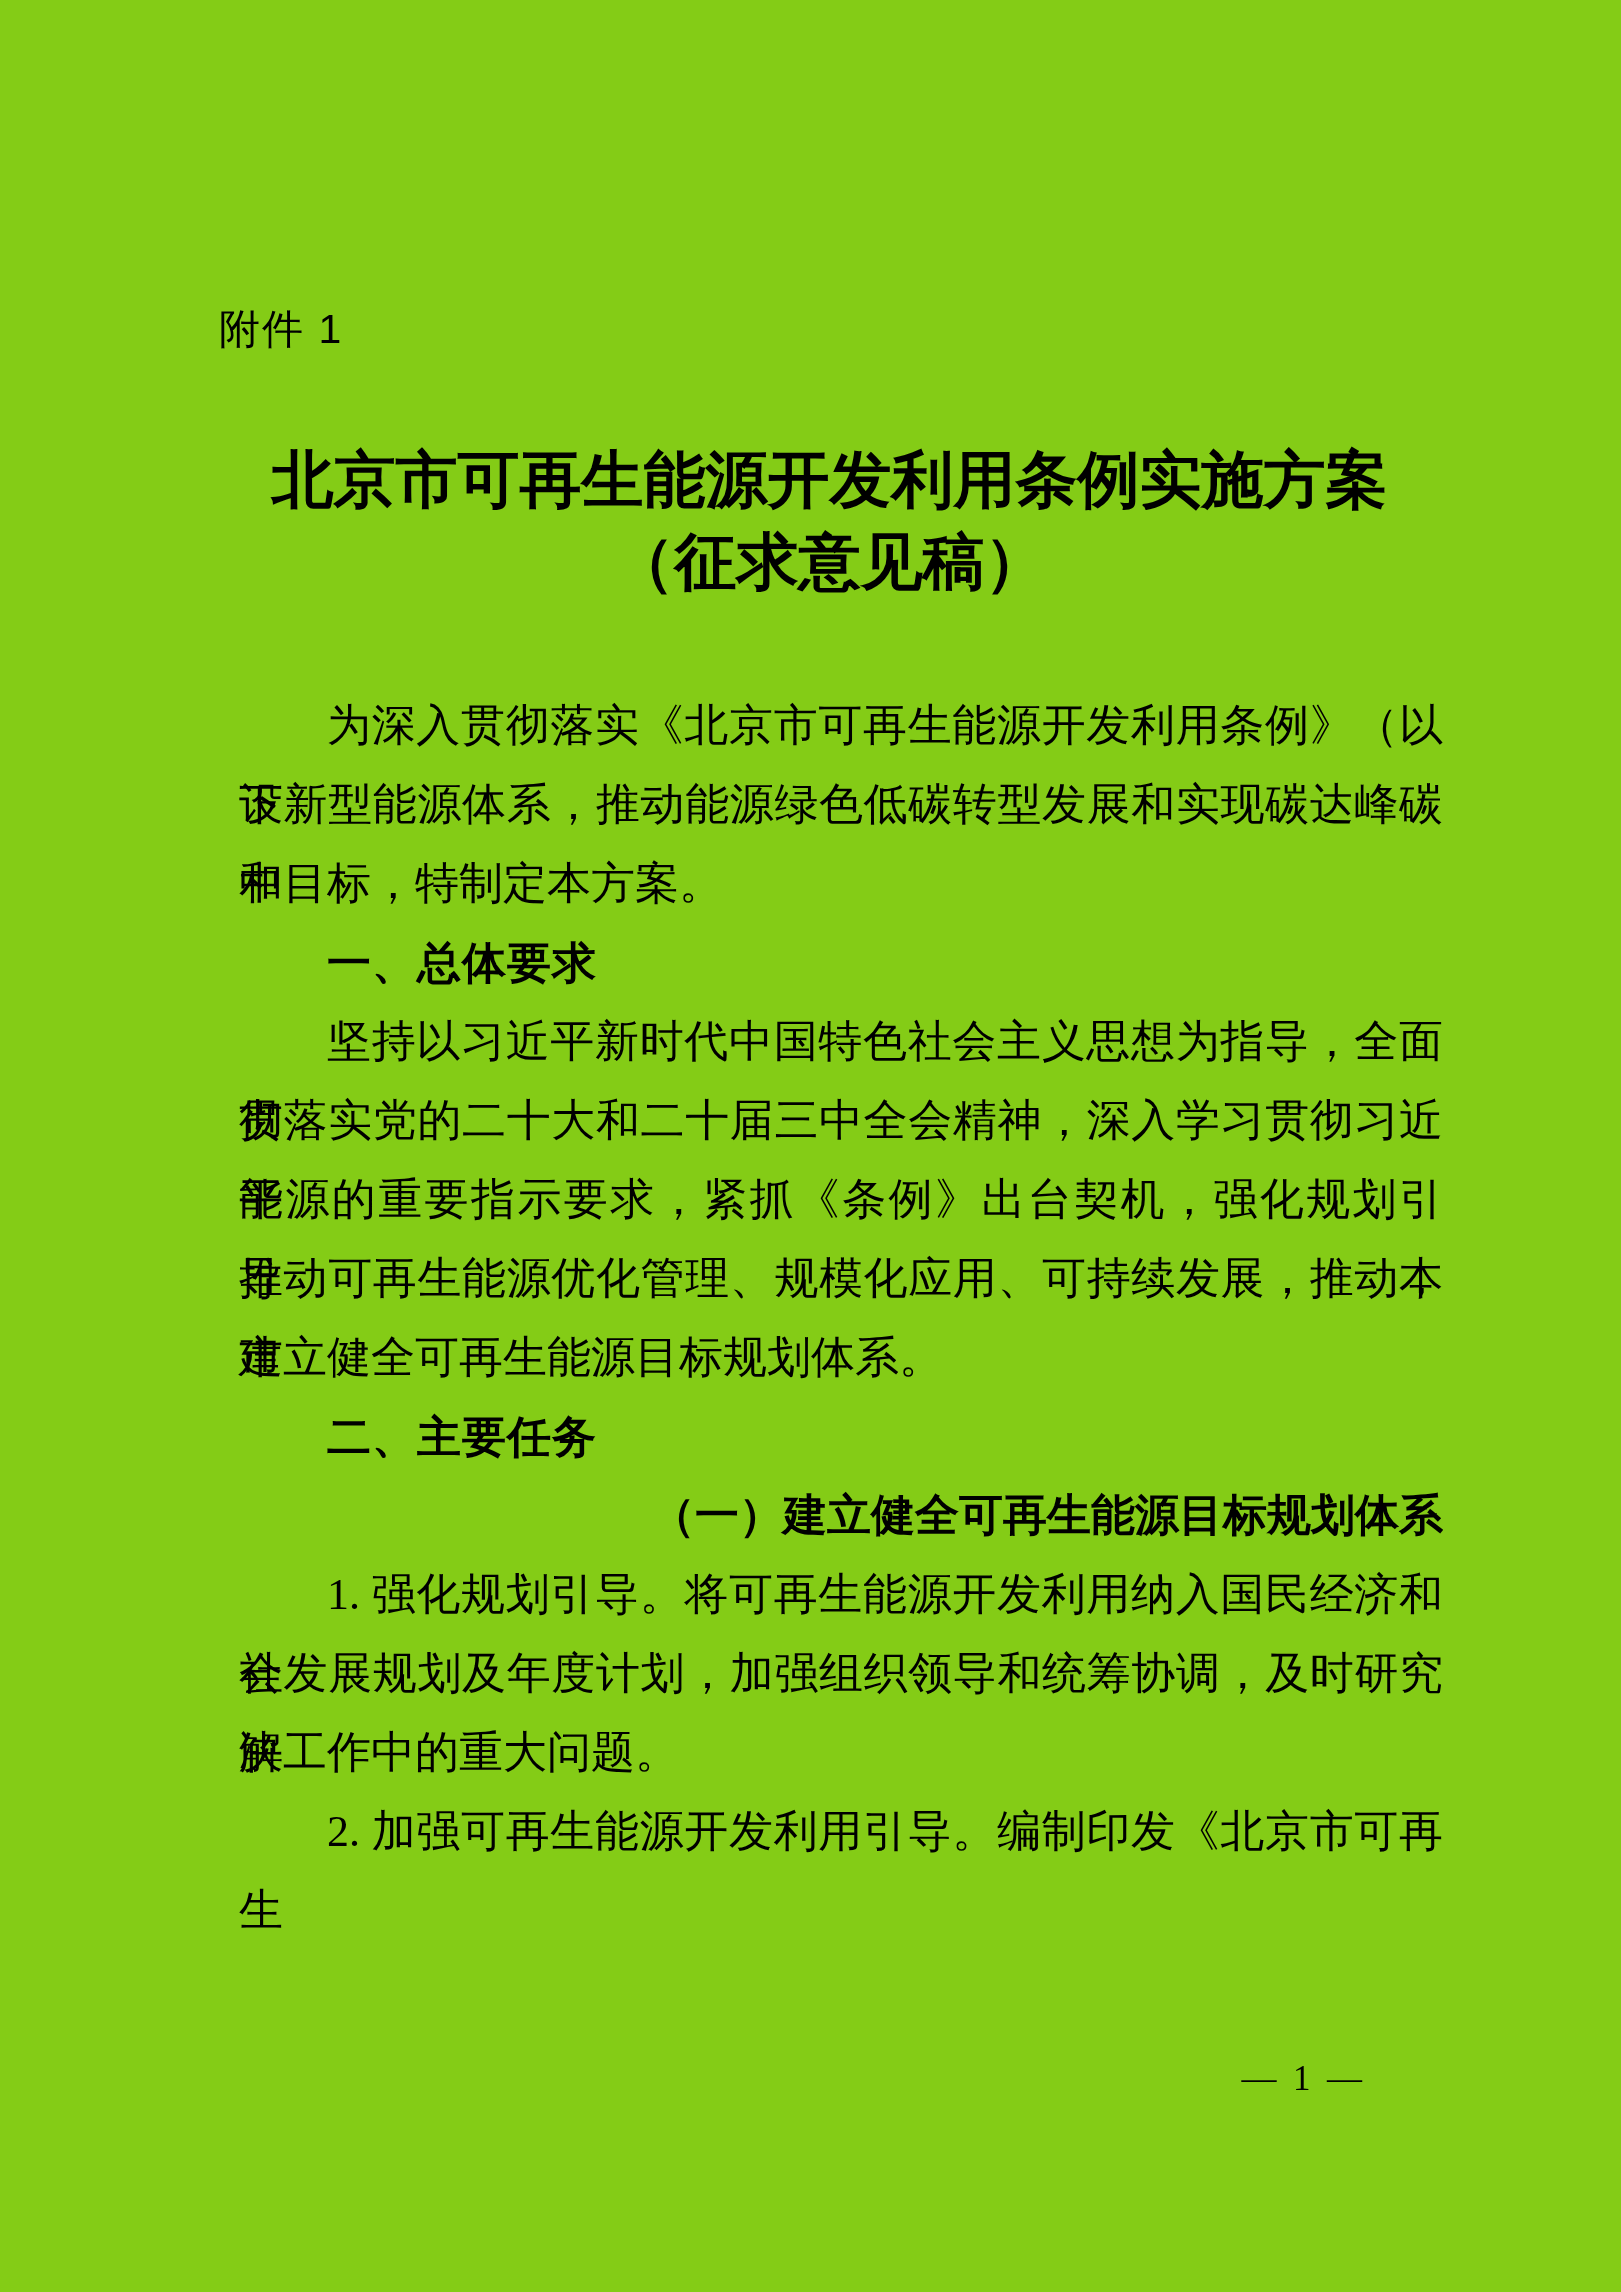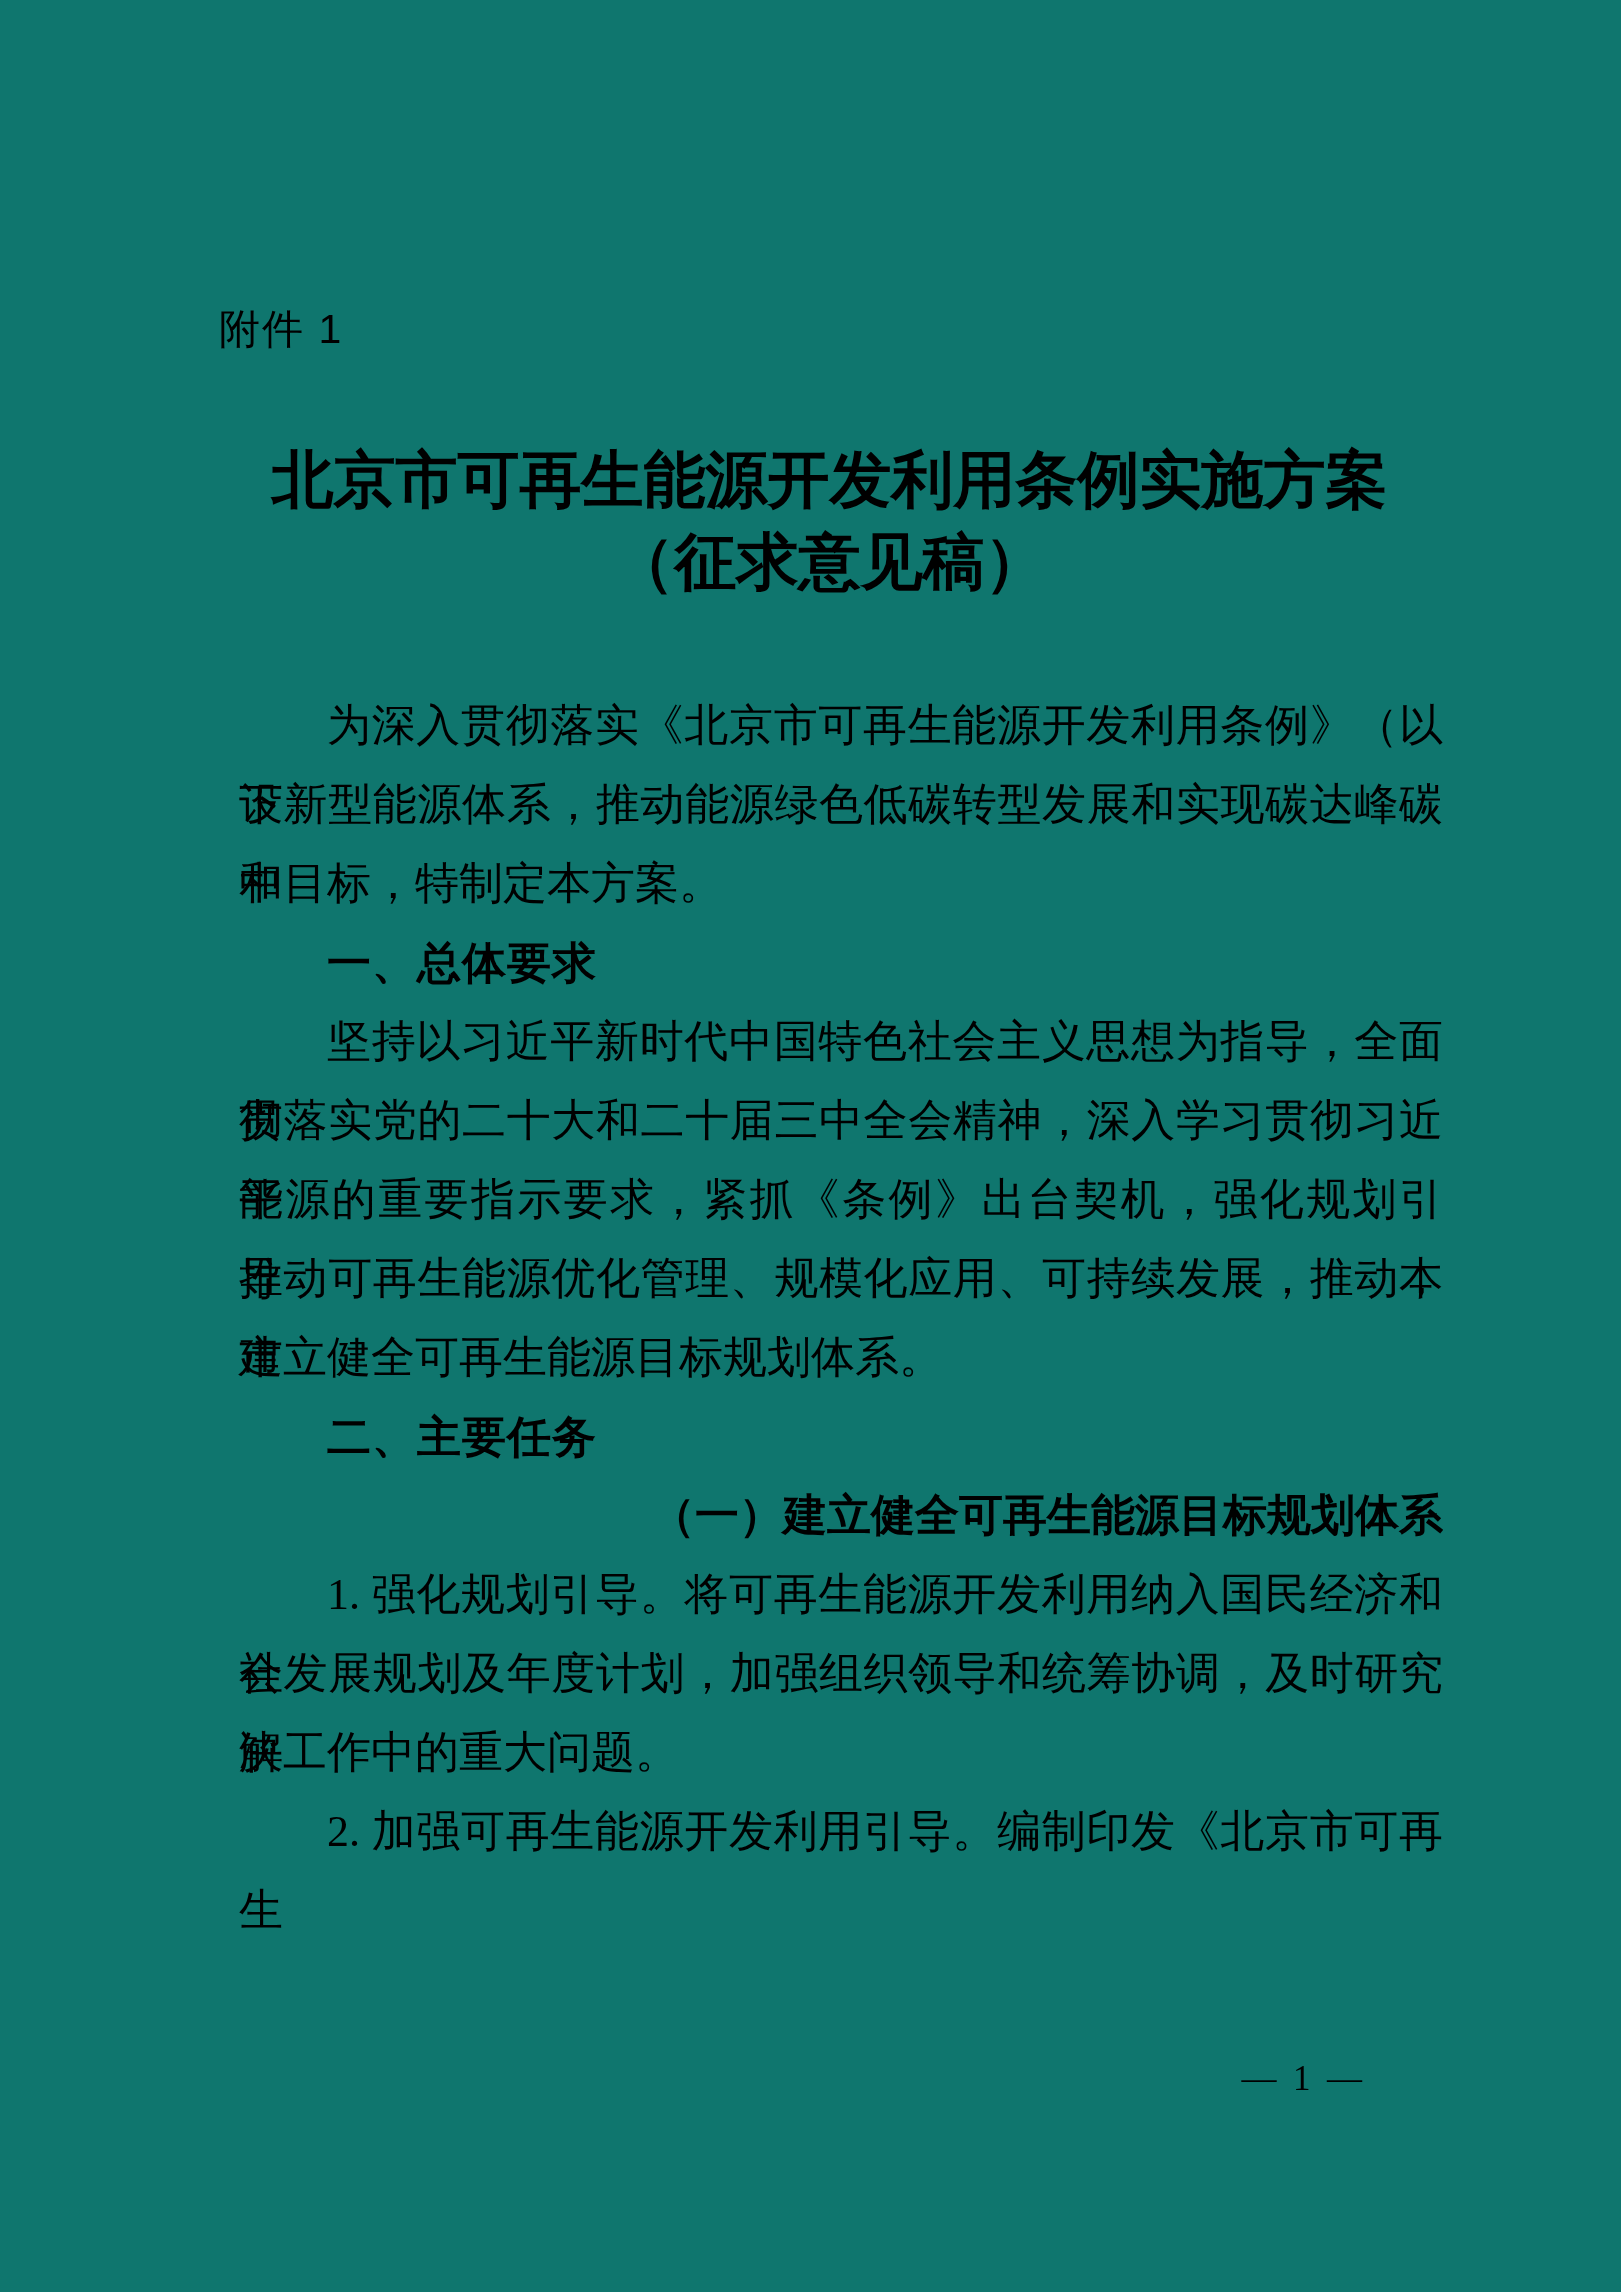--- a/index.html
+++ b/index.html
@@ -4,21 +4,21 @@
 <style>
   html, body {
     margin: 0;
     padding: 0;
     background: #ffffff;
   }
   .page {
     position: relative;
     width: 1621px;
     height: 2293px;
-    background: #0f766e;
+    background: #84cc16;
     color: #000000;
     font-family: "Liberation Serif", "DejaVu Serif", serif;
     overflow: hidden;
   }
   .attachment-label {
     position: absolute;
     left: 219px;
     top: 306px;
     font-family: "Liberation Sans", "DejaVu Sans", sans-serif;
     font-size: 41px;

